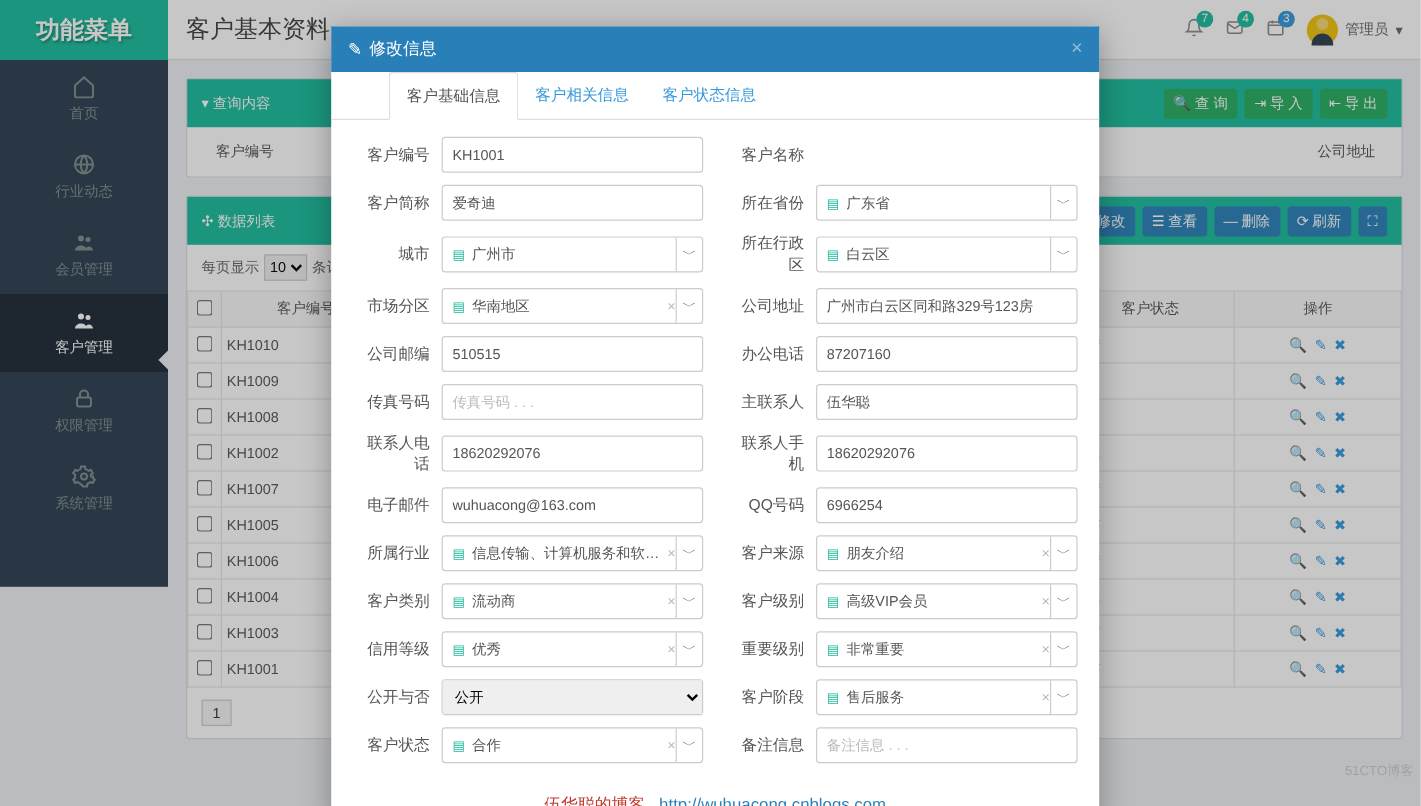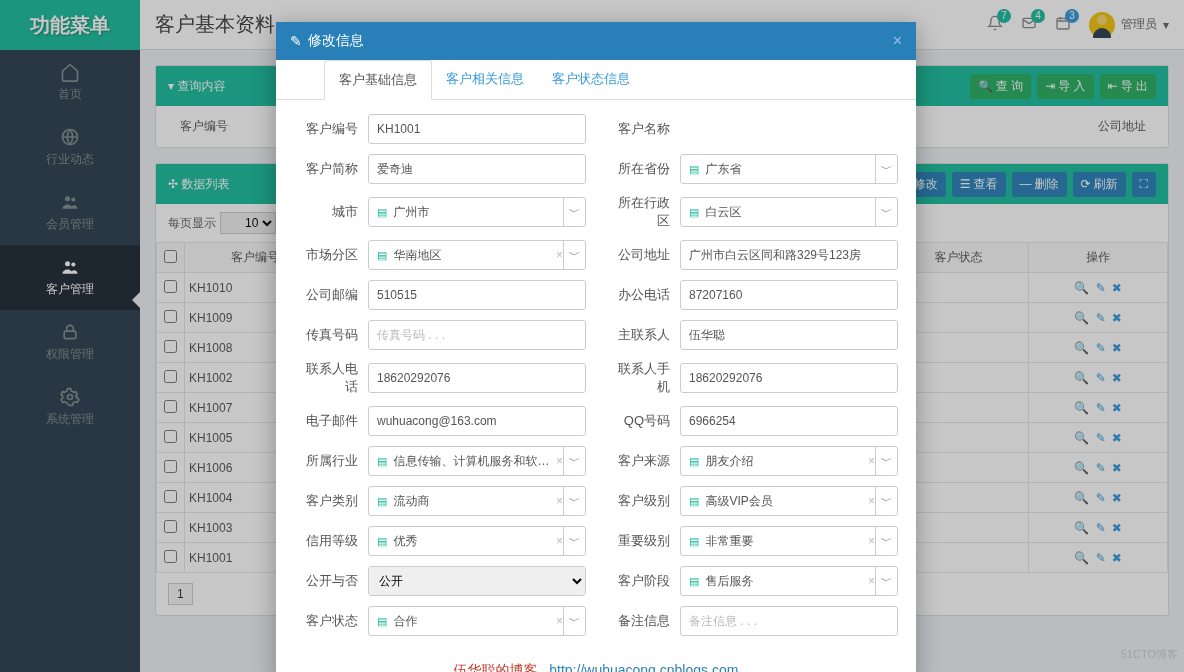--- a/index.html
+++ b/index.html
@@ -1,17 +1,17 @@
 <!DOCTYPE html>
 <html><head>
 <meta charset="utf-8">
 <style>
 * { box-sizing: border-box; margin: 0; padding: 0; }
 body { font-family: "Microsoft YaHei", Arial, sans-serif; font-size: 12px; background: #eef1f5; color: #333; overflow: hidden; width: 1184px; height: 672px; position: relative; }
-.sidebar { position: absolute; left: 0; top: 0; width: 140px; height: 672px; background: #2c3e50; color: #95a5a6; }
+.sidebar { position: absolute; left: 0; top: 0; width: 140px; height: 489px; background: #2c3e50; color: #95a5a6; }
 .sidebar-header { height: 50px; background: #1abc9c; color: #fff; font-size: 20px; font-weight: bold; display: flex; align-items: center; justify-content: center; text-shadow: 1px 1px 2px rgba(0,0,0,.3); }
 .sidebar-item { text-align: center; padding: 12px 0; color: #7f8c8d; cursor: pointer; }
 .sidebar-item.active { background: #1e2a36; color: #fff; }
 .sidebar-item.active::after { content: ""; position: absolute; right: 0; margin-top: -6px; border: 8px solid transparent; border-right-color: #eef1f5; }
 .sidebar-item svg { display: block; margin: 0 auto 4px; }
 .topbar { position: absolute; left: 140px; right: 0; top: 0; height: 50px; background: #fff; border-bottom: 1px solid #ddd; display: flex; align-items: center; padding: 0 15px; color: #888; }
 .topbar-title { font-size: 20px; color: #404040; }
 .topbar-right { margin-left: auto; display: flex; align-items: center; gap: 18px; }
 .tb-icon { position: relative; color: #888; }
 .badge { position: absolute; top: -6px; right: -8px; min-width: 14px; height: 14px; border-radius: 7px; font-size: 10px; line-height: 14px; text-align: center; color: #fff; padding: 0 3px; }
@@ -48,22 +48,22 @@
 .form-row { display: flex; align-items: center; margin-bottom: 10px; }
 .form-label { width: 74px; text-align: right; color: #555; font-size: 13px; flex-shrink: 0; padding-right: 10px; }
 .form-control { flex: 1; height: 30px; border: 1px solid #ccc; border-radius: 3px; padding: 0 8px; font-size: 12px; color: #555; display: flex; align-items: center; position: relative; background: #fff; }
 .form-control input { border: none; outline: none; width: 100%; font-size: 12px; color: #555; }
 .form-control input::placeholder { color: #bbb; }
 .sel-caret { position: absolute; right: 0; top: 0; bottom: 0; width: 22px; border-left: 1px solid #ccc; display: flex; align-items: center; justify-content: center; color: #888; }
 .sel-clear { position: absolute; right: 22px; color: #bbb; cursor: pointer; }
 .doc-ico { color: #1abc9c; margin-right: 6px; font-size: 11px; }
 .blog-line { text-align: center; padding: 10px 0 6px; font-size: 14px; }
 .blog-line .t1 { color: #c0392b; } .blog-line .t2 { color: #2980b9; }
-.watermark { position: absolute; right: 6px; bottom: 10px; color: rgba(0,0,0,.15); font-size: 11px; margin-left: 24px; }
-select.native { border: 1px solid #ccc; height: 22px; font-size: 12px; padding-left: 20px;}
+.watermark { position: absolute; right: 6px; bottom: 22px; color: rgba(0,0,0,.15); font-size: 11px; margin-left: 24px; }
+select.native { border: 1px solid #ccc; height: 22px; font-size: 12px;}
 .perpage { color: #666; display: flex; align-items: center; gap: 4px; padding: 8px 12px;}
 </style>
 </head>
 <body>
 
 <div class="sidebar">
   <div class="sidebar-header">功能菜单</div>
   <div id="sidebar-items">
       <div class="sidebar-item"><span><svg width="20" height="20" viewBox="0 0 24 24" fill="none" stroke="currentColor" stroke-width="2">
             <path d="M3 11l9-8 9 8v10a2 2 0 01-2 2H5a2 2 0 01-2-2z"></path>

